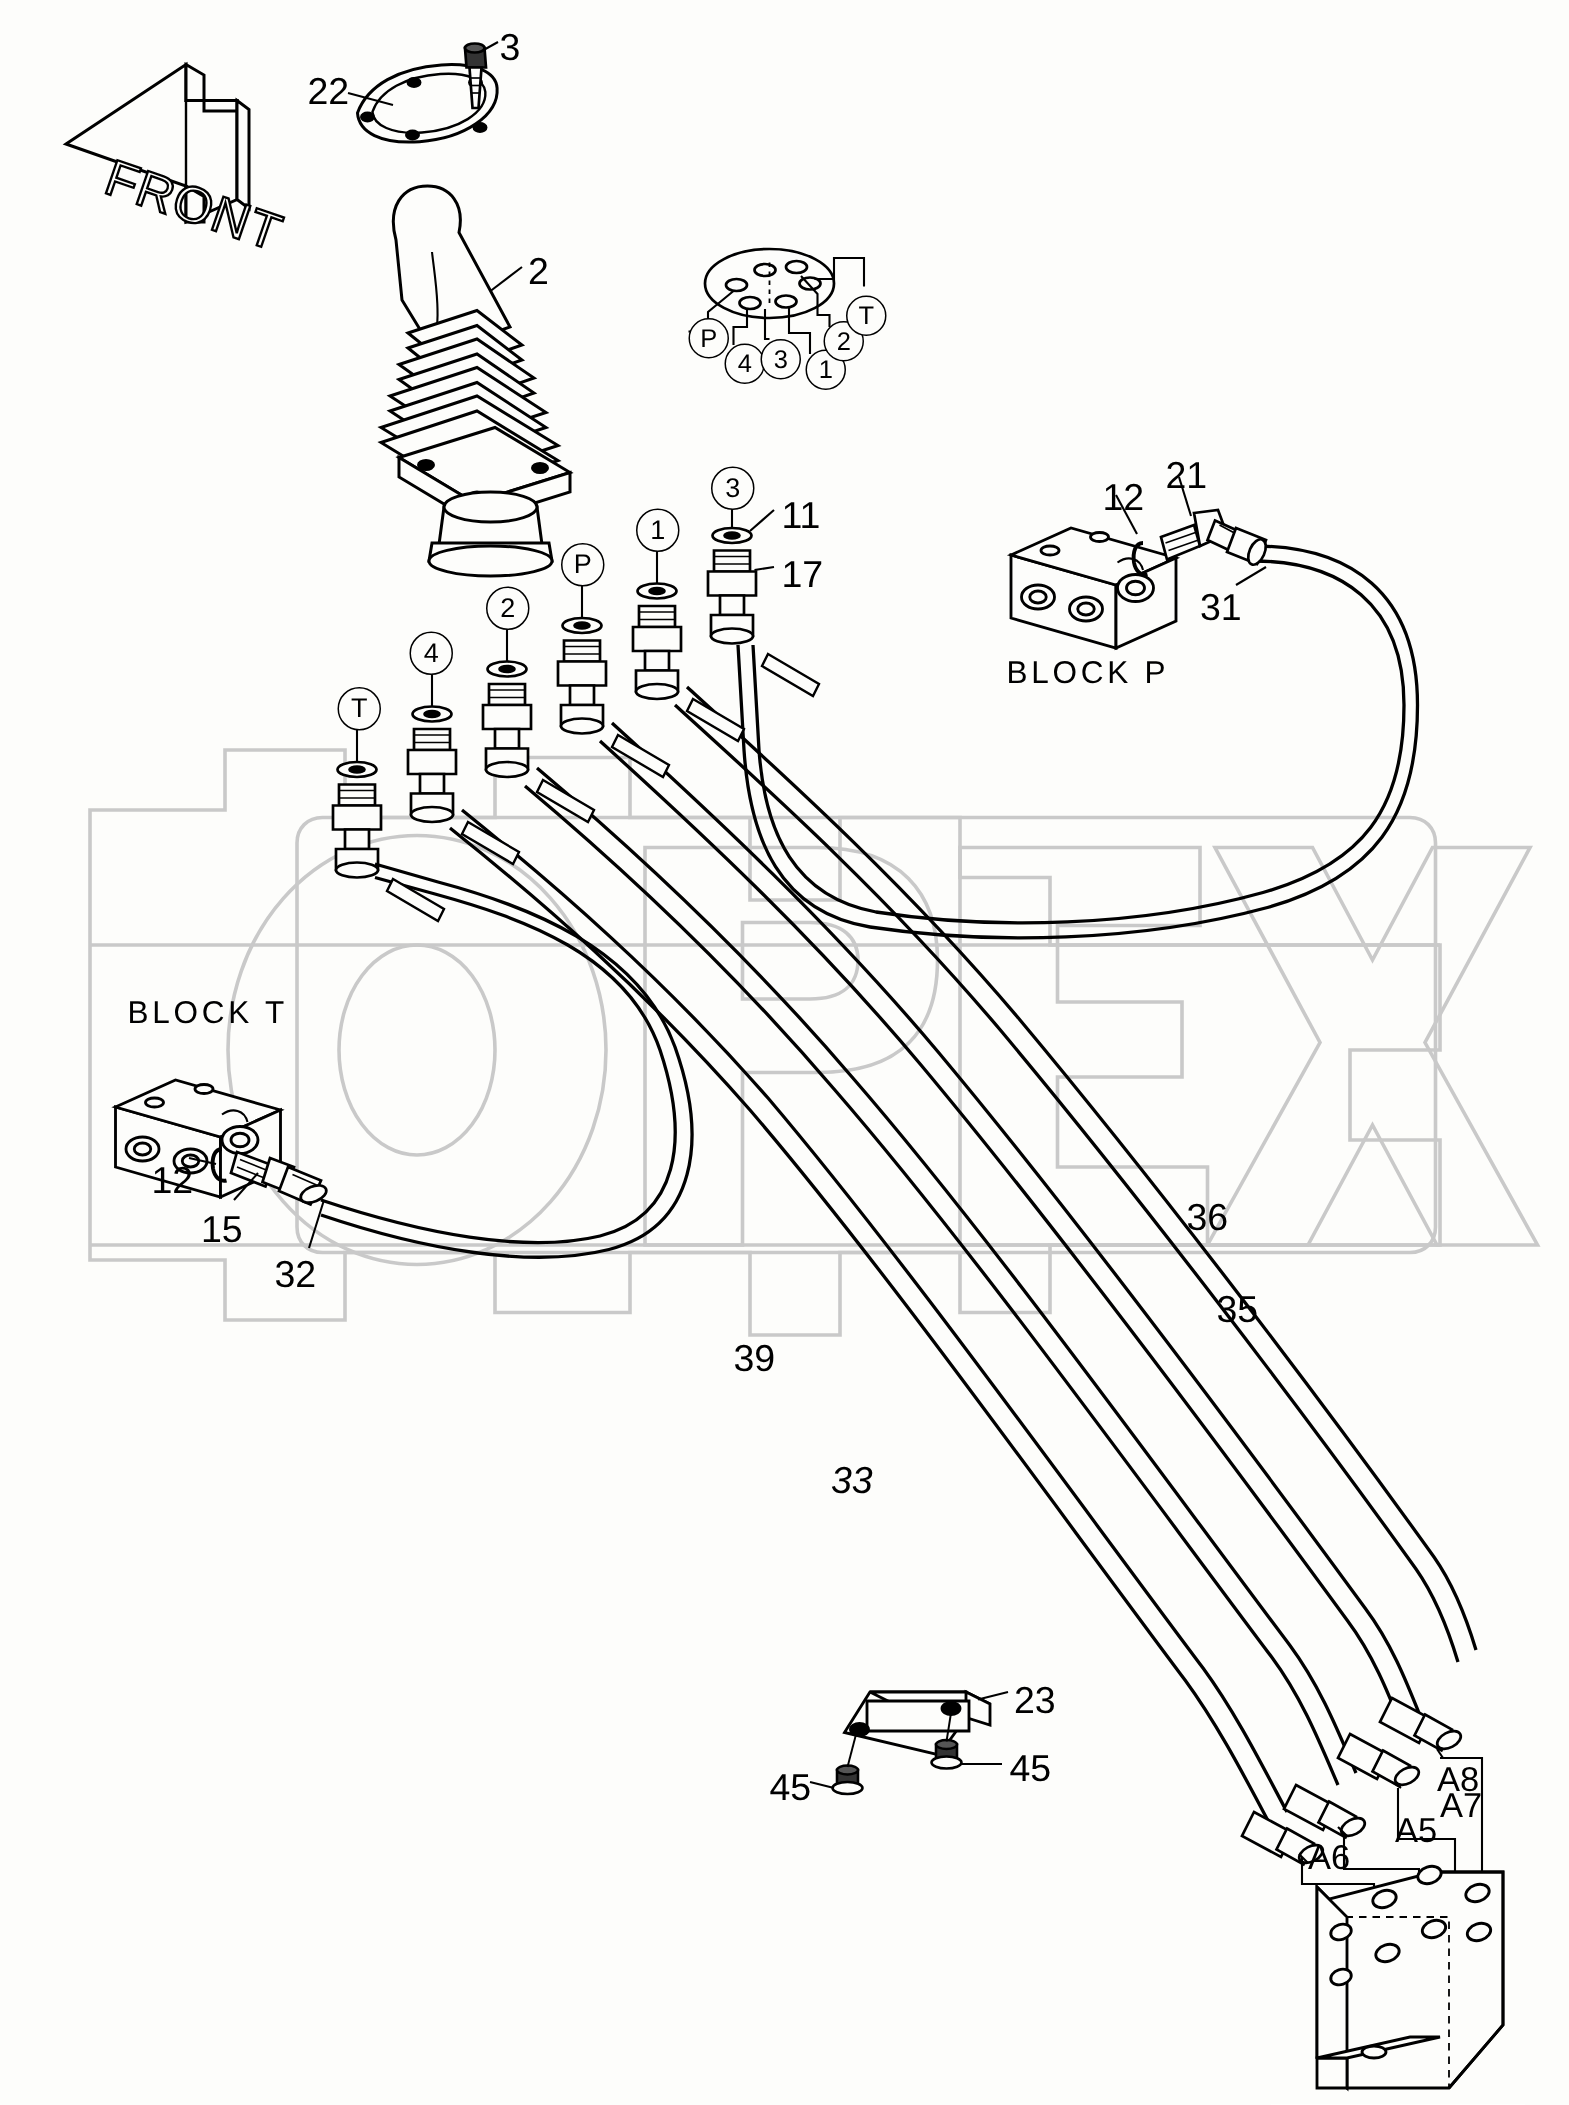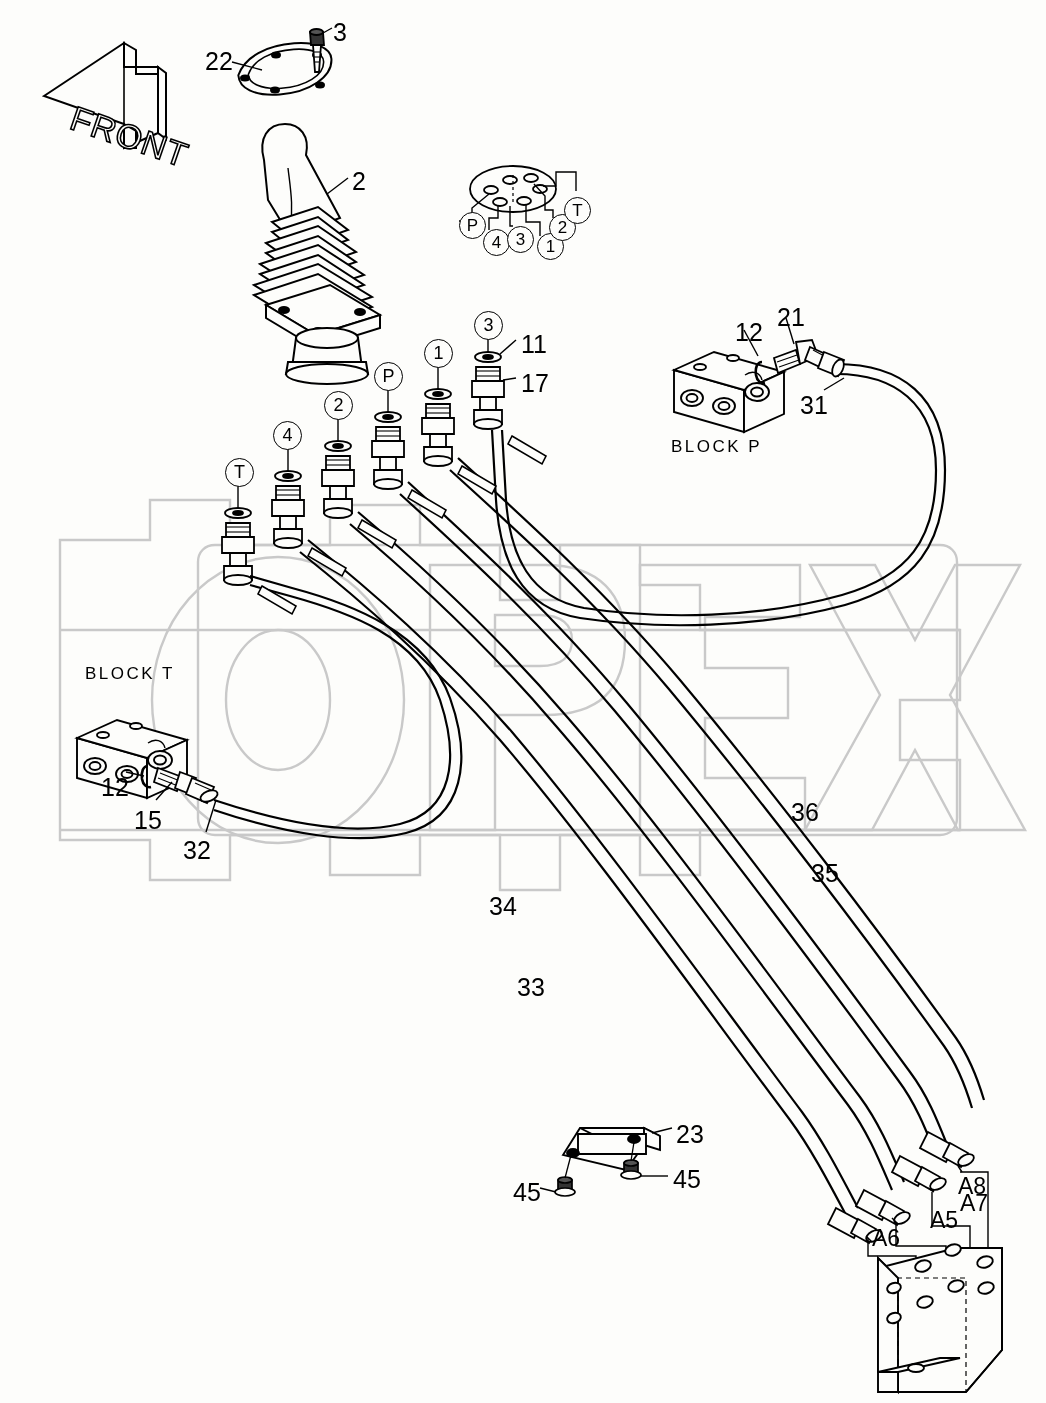--- a/index.html
+++ b/index.html
@@ -3,21 +3,21 @@
 <meta charset="utf-8">
 <title>Parts Diagram</title>
 <style>
   html,body{margin:0;padding:0;background:#ffffff;}
   body{font-family:"Liberation Sans",sans-serif;}
   #stage{position:relative;width:1046px;height:1403px;background:#fdfdfb;overflow:hidden;}
   #art{position:absolute;left:0;top:0;width:1046px;height:1403px;}
   .lbl{position:absolute;font-family:"Liberation Sans",sans-serif;color:#000;
        white-space:nowrap;line-height:1;user-select:none;}
   .num{font-size:25px;}
-  .blk{font-size:17px;letter-spacing:2.5px;}
+  .blk{font-size:21px;letter-spacing:2.5px;}
   .port{font-size:23px;}
   .circ{position:absolute;border:1.7px solid #000;border-radius:50%;
         width:27px;height:27px;background:#fdfdfb;
         display:flex;align-items:center;justify-content:center;
         font-size:18px;font-family:"Liberation Sans",sans-serif;color:#000;}
   .circ.sm{width:25px;height:25px;font-size:17px;}
 </style>
 </head>
 <body>
 
@@ -437,22 +437,22 @@
       <div class="lbl num" style="left: 521px; top: 332px;">11</div>
       <div class="lbl num" style="left: 521px; top: 371px;">17</div>
       <div class="lbl num" style="left: 735px; top: 320px;">12</div>
       <div class="lbl num" style="left: 777px; top: 305px; text-align: right;">21</div>
       <div class="lbl num" style="left: 800px; top: 393px;">31</div>
       <div class="lbl num" style="left: 101px; top: 775px;">12</div>
       <div class="lbl num" style="left: 134px; top: 808px;">15</div>
       <div class="lbl num" style="left: 183px; top: 838px;">32</div>
       <div class="lbl num" style="left: 791px; top: 800px;">36</div>
       <div class="lbl num" style="left: 811px; top: 861px;">35</div>
-      <div class="lbl num" style="left: 489px; top: 894px;">34</div>
-      <div class="lbl num" style="left: 517px; top: 975px;">33</div>
+      <div class="lbl num" style="left: 489px; top: 894px;">39</div>
+      <div class="lbl num" style="left: 554px; top: 975px; font-style: italic;">33</div>
       <div class="lbl num" style="left: 676px; top: 1122px;">23</div>
       <div class="lbl num" style="left: 513px; top: 1180px;">45</div>
       <div class="lbl num" style="left: 673px; top: 1167px;">45</div>
       <div class="lbl blk" style="left: 671px; top: 438px;">BLOCK  P</div>
       <div class="lbl blk" style="left: 85px; top: 665px;">BLOCK  T</div>
       <div class="lbl port" style="left: 958px; top: 1175px;">A8</div>
       <div class="lbl port" style="left: 936px; top: 1192px; margin-left: 24px;">A7</div>
       <div class="lbl port" style="left: 900px; top: 1209px; margin-left: 30px;">A5</div>
       <div class="lbl port" style="left: 872px; top: 1227px;">A6</div>
       <div class="circ" style="left: 225px; top: 458px;">T</div>

